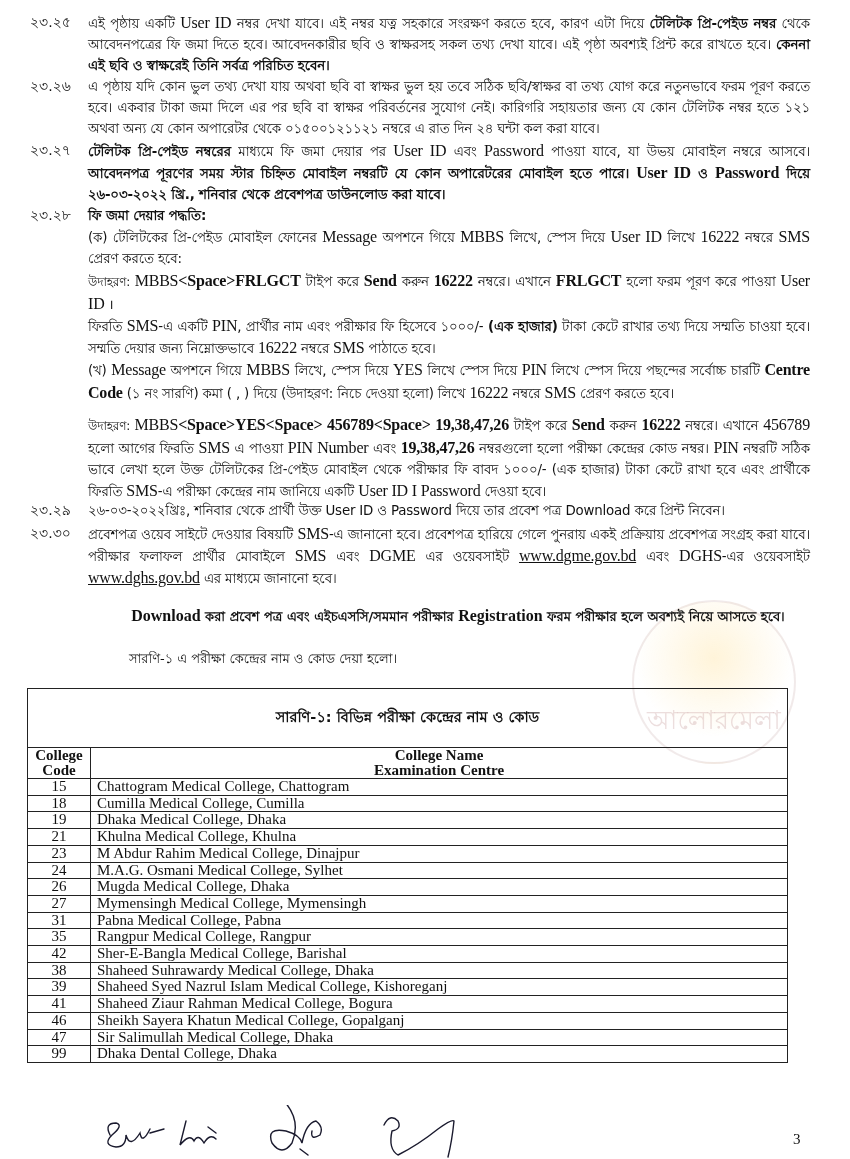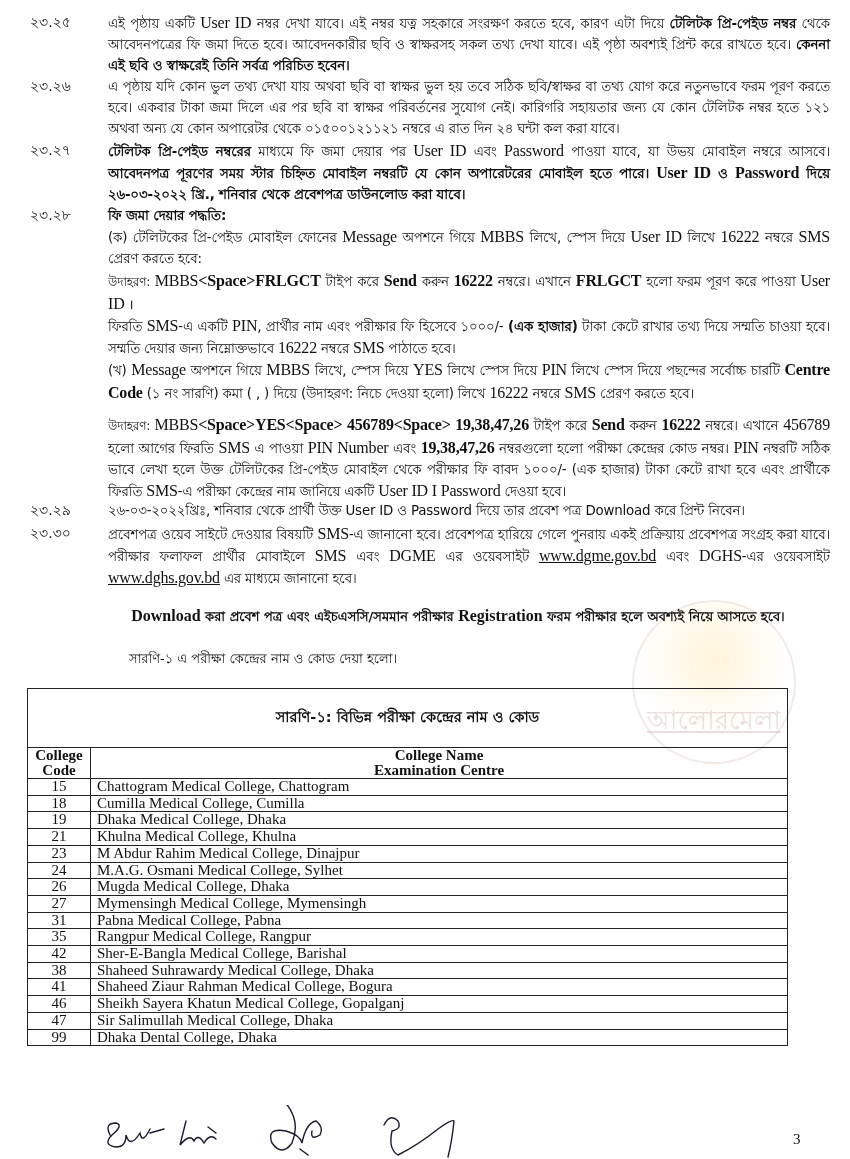--- a/index.html
+++ b/index.html
@@ -11,30 +11,30 @@
   .page { position: absolute; left: 0; top: 0; width: 850px; height: 1159px; }
   .watermark {
     position: absolute; left: 632px; top: 600px; width: 160px; height: 160px;
     border-radius: 50%;
     border: 2px solid rgba(200,170,170,0.25);
     background: radial-gradient(circle at 50% 35%, rgba(255,215,120,0.28) 0%, rgba(255,230,170,0.18) 35%, rgba(255,255,255,0) 60%);
     pointer-events: none;
   }
   .watermark .wm-text {
     position: absolute; left: 0; right: 0; top: 98px; text-align: center;
-    font-family: "DejaVu Sans", sans-serif; font-size: 26px; color: rgba(200,160,160,0.35); text-decoration: underline;
+    font-family: "DejaVu Sans", sans-serif; font-size: 26px; color: rgba(200,160,160,0.35);
   }
   .section { position: absolute; left: 0; width: 850px; }
   .num {
     position: absolute; left: 30px; font-size: 14px; line-height: 21px;
     font-family: "DejaVu Sans", sans-serif;
     text-align: right;
   }
   .body-text {
-    position: absolute; left: 108px; width: 722px;
+    position: absolute; left: 88px; width: 722px;
     font-size: 13.4px; line-height: 21.2px; text-align: justify;
     font-family: "DejaVu Sans", sans-serif; letter-spacing: -0.2px;
   }
   .body-text p { margin: 0; }
   .en { font-family: "Liberation Serif", serif; font-size: 16px; }
   .b { font-weight: bold; }
   .u { text-decoration: underline; }
   .sm { font-size: 12px; }
   .note-line {
     position: absolute; left: 97px; width: 722px;
@@ -167,20 +167,24 @@
         </tr>
         <tr>
           <td class="code">42</td>
           <td>Sher-E-Bangla Medical College, Barishal</td>
         </tr>
         <tr>
           <td class="code">38</td>
           <td>Shaheed Suhrawardy Medical College, Dhaka</td>
         </tr>
         <tr>
+          <td class="code">39</td>
+          <td>Shaheed Syed Nazrul Islam Medical College, Kishoreganj</td>
+        </tr>
+        <tr>
           <td class="code">41</td>
           <td>Shaheed Ziaur Rahman Medical College, Bogura</td>
         </tr>
         <tr>
           <td class="code">46</td>
           <td>Sheikh Sayera Khatun Medical College, Gopalganj</td>
         </tr>
         <tr>
           <td class="code">47</td>
           <td>Sir Salimullah Medical College, Dhaka</td>

